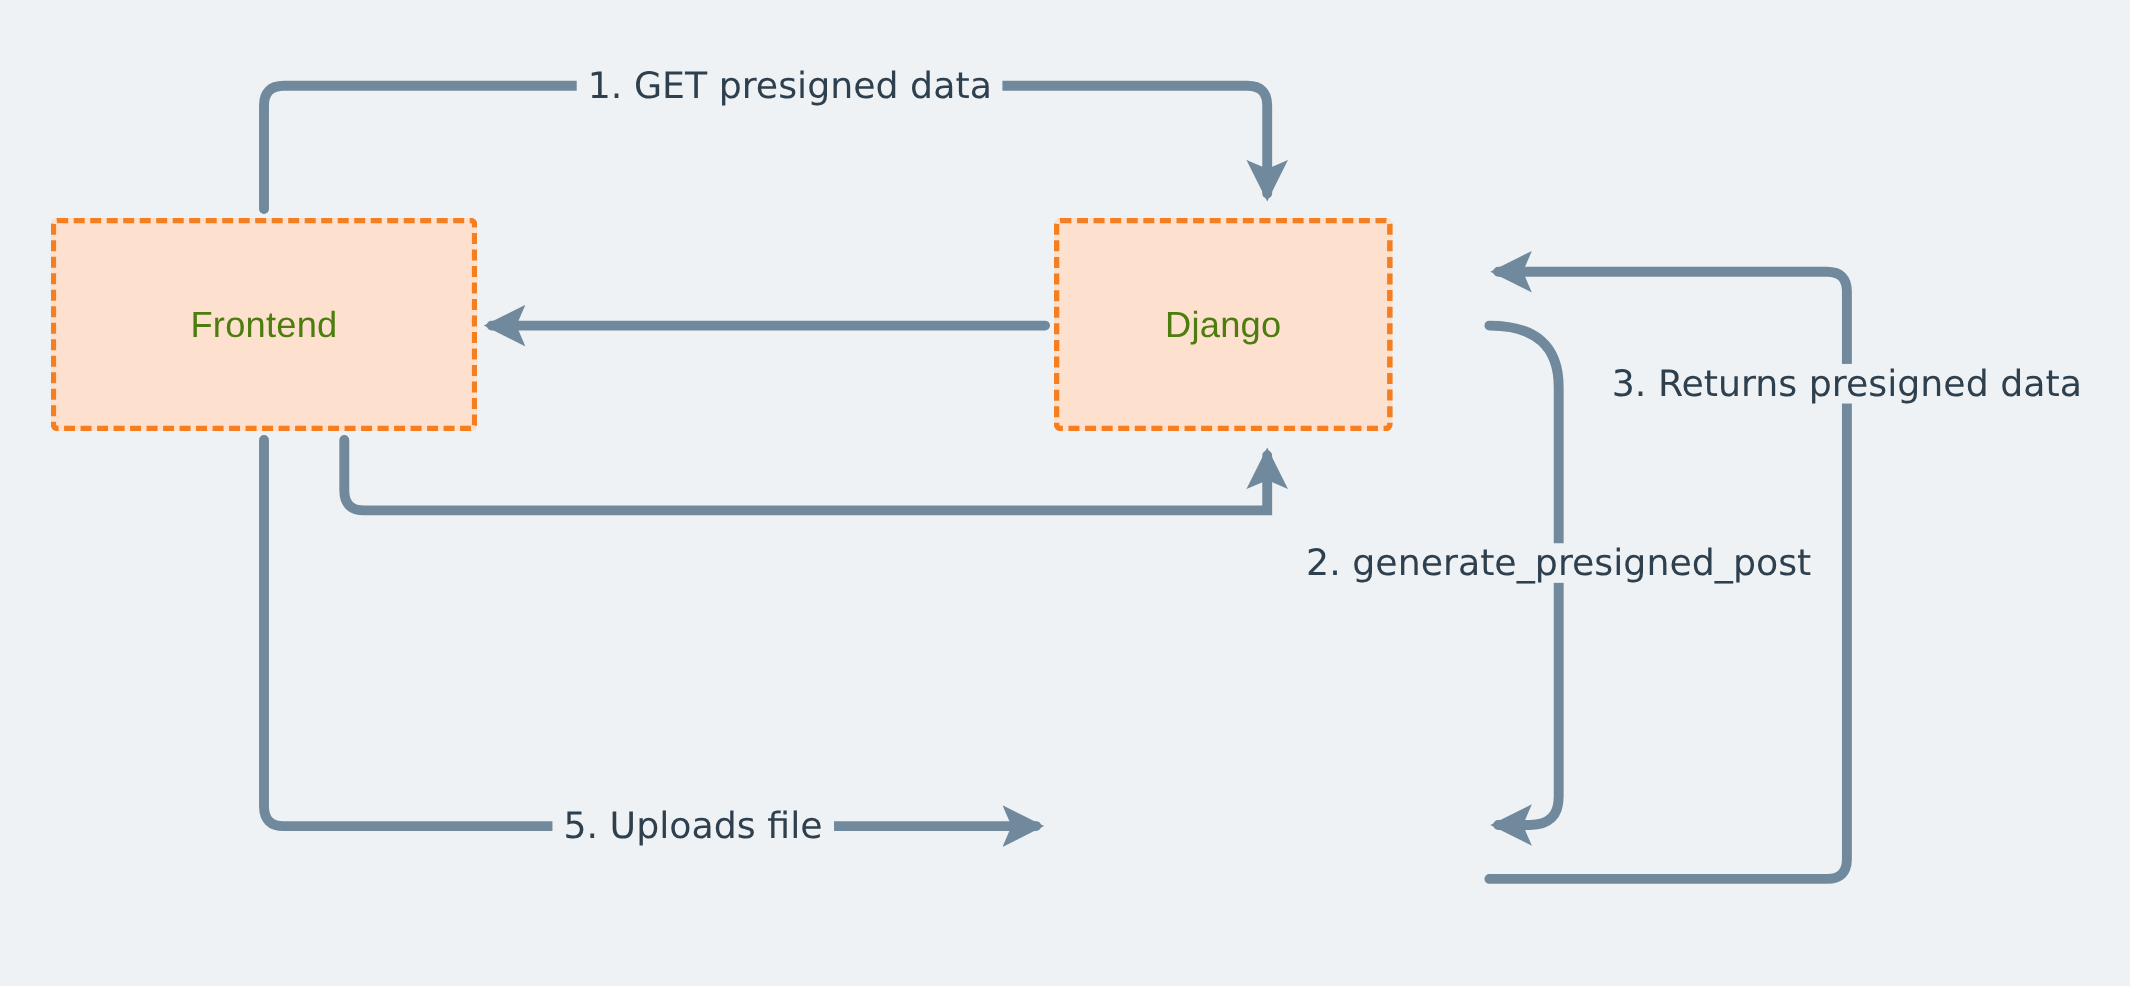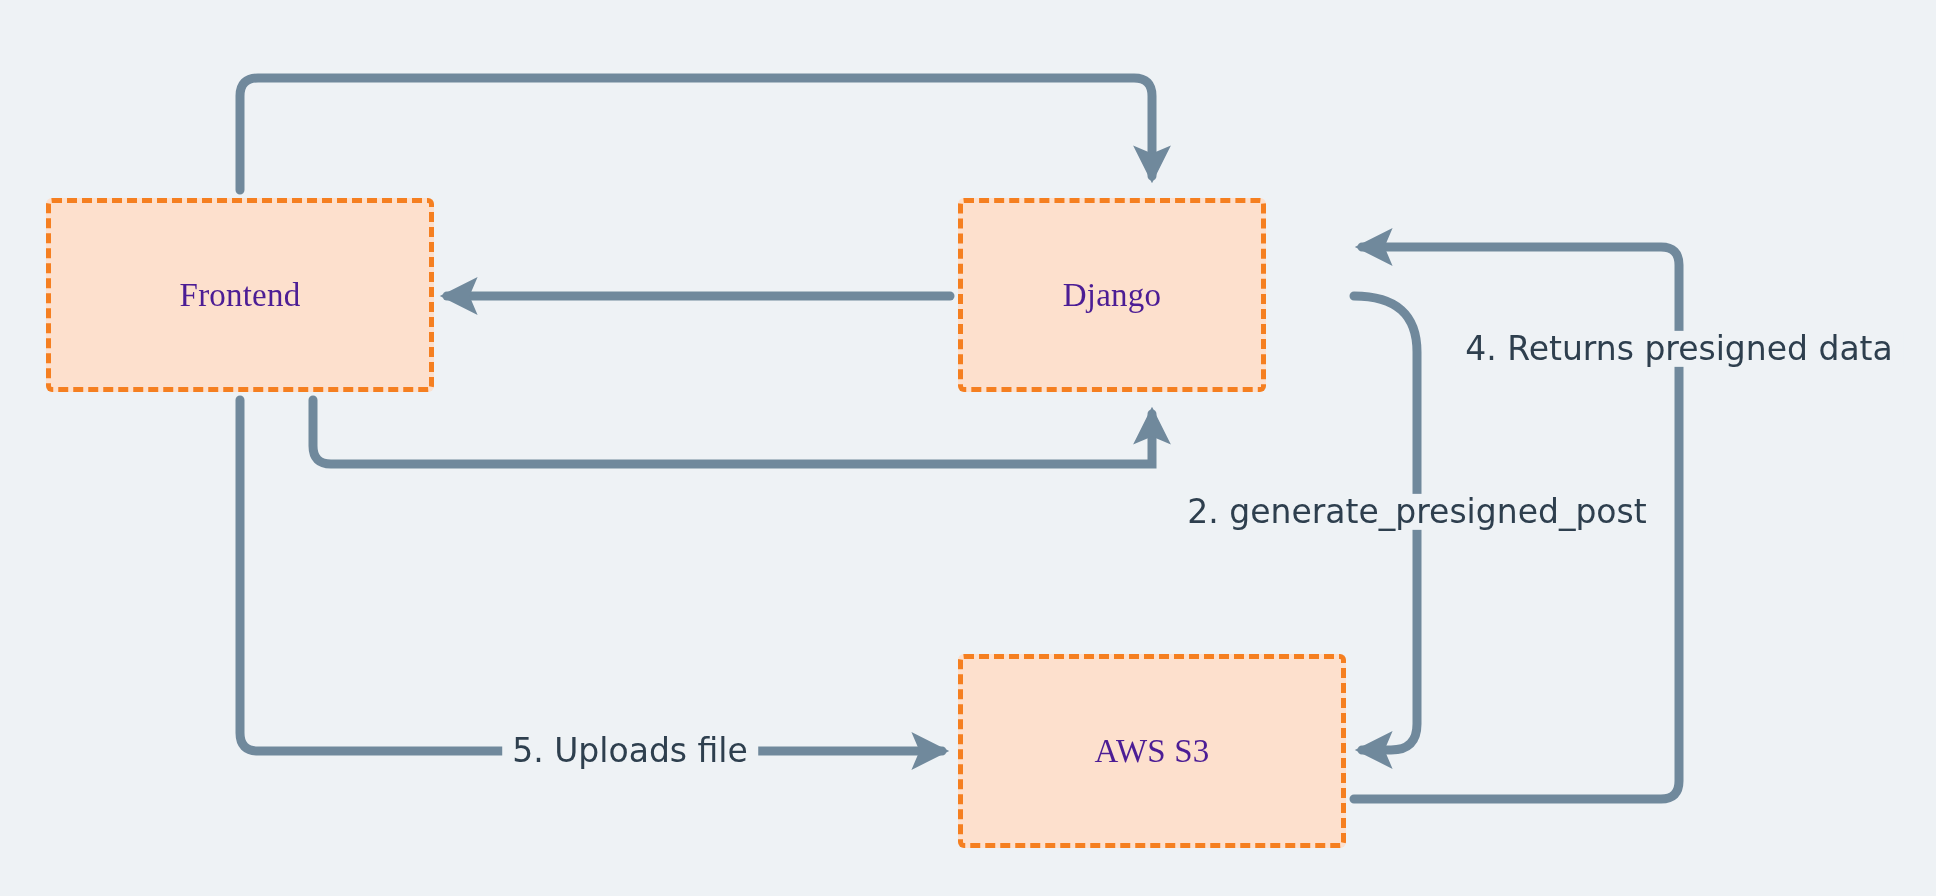--- a/index.html
+++ b/index.html
@@ -29,23 +29,23 @@
     position: absolute;
     box-sizing: border-box;
     background: #fde0cd;
     border: 5px dashed #f57f20;
     border-radius: 6px;
     display: flex;
     align-items: center;
     justify-content: center;
   }
   .node-label {
-    font-family: Liberation Serif, serif;
+    font-family: Liberation Sans, sans-serif;
     font-size: 33px;
-    color: #4c1d95;
+    color: #4d7c0f;
     letter-spacing: 0.2px;
     white-space: pre;
   }
   .edge-label {
     position: absolute;
     font-family: "DejaVu Sans", sans-serif;
     font-size: 33px;
     color: #2e3f4e;
     white-space: pre;
     background: #eef2f5;
@@ -83,26 +83,24 @@
   </svg>
 
   <div class="node-box" style="left:46px; top:198px; width:388px; height:194px;">
     <span class="node-label">Frontend</span>
   </div>
 
   <div class="node-box" style="left:958px; top:198px; width:308px; height:194px;">
     <span class="node-label">Django</span>
   </div>
 
-  <div class="node-box" style="left:958px; top:654px; width:388px; height:194px;">
-    <span class="node-label">AWS S3</span>
-  </div>
 
+  <div class="edge-label center" style="left:718px; top:78px;">1. GET presigned data</div>
 
   <div class="edge-label center" style="left:1417px; top:512px;">2. generate_presigned_post</div>
 
-  <div class="edge-label center" style="left:1679px; top:349px;">4. Returns presigned data</div>
+  <div class="edge-label center" style="left:1679px; top:349px;">3. Returns presigned data</div>
 
 
   <div class="edge-label center" style="left:630px; top:751px;">5. Uploads file</div>
 
 
 </div>
 
 </body></html>

